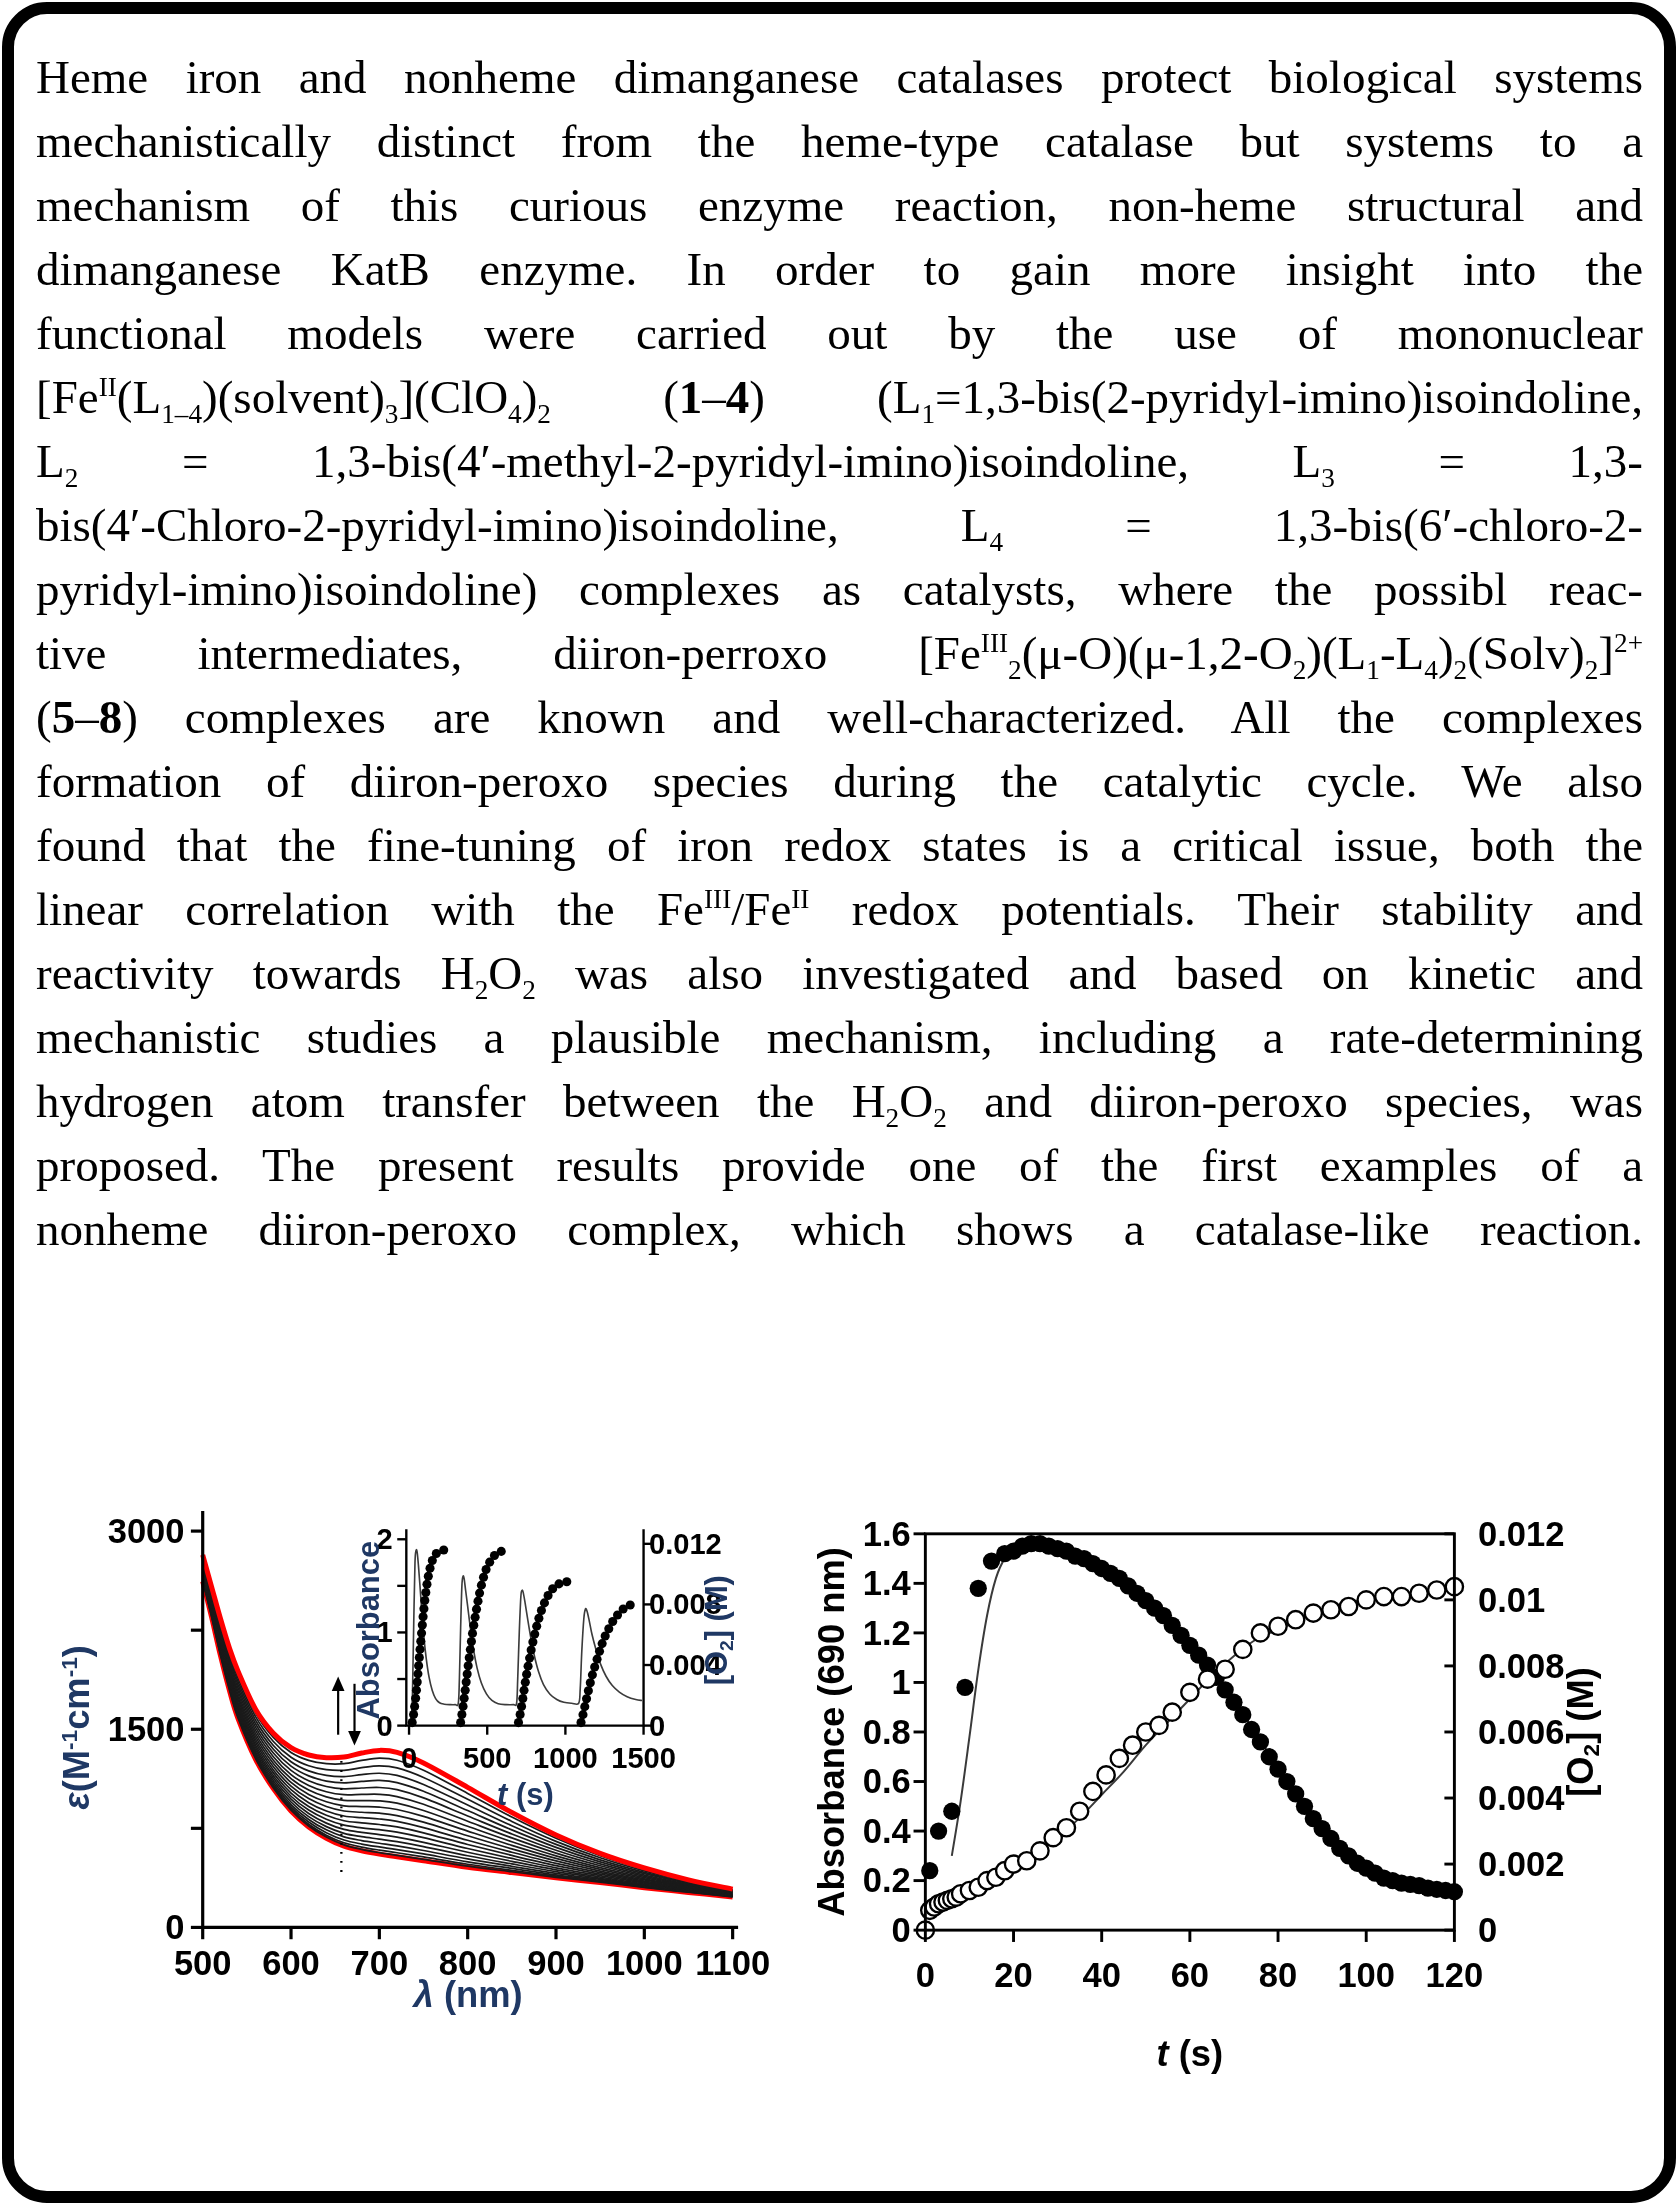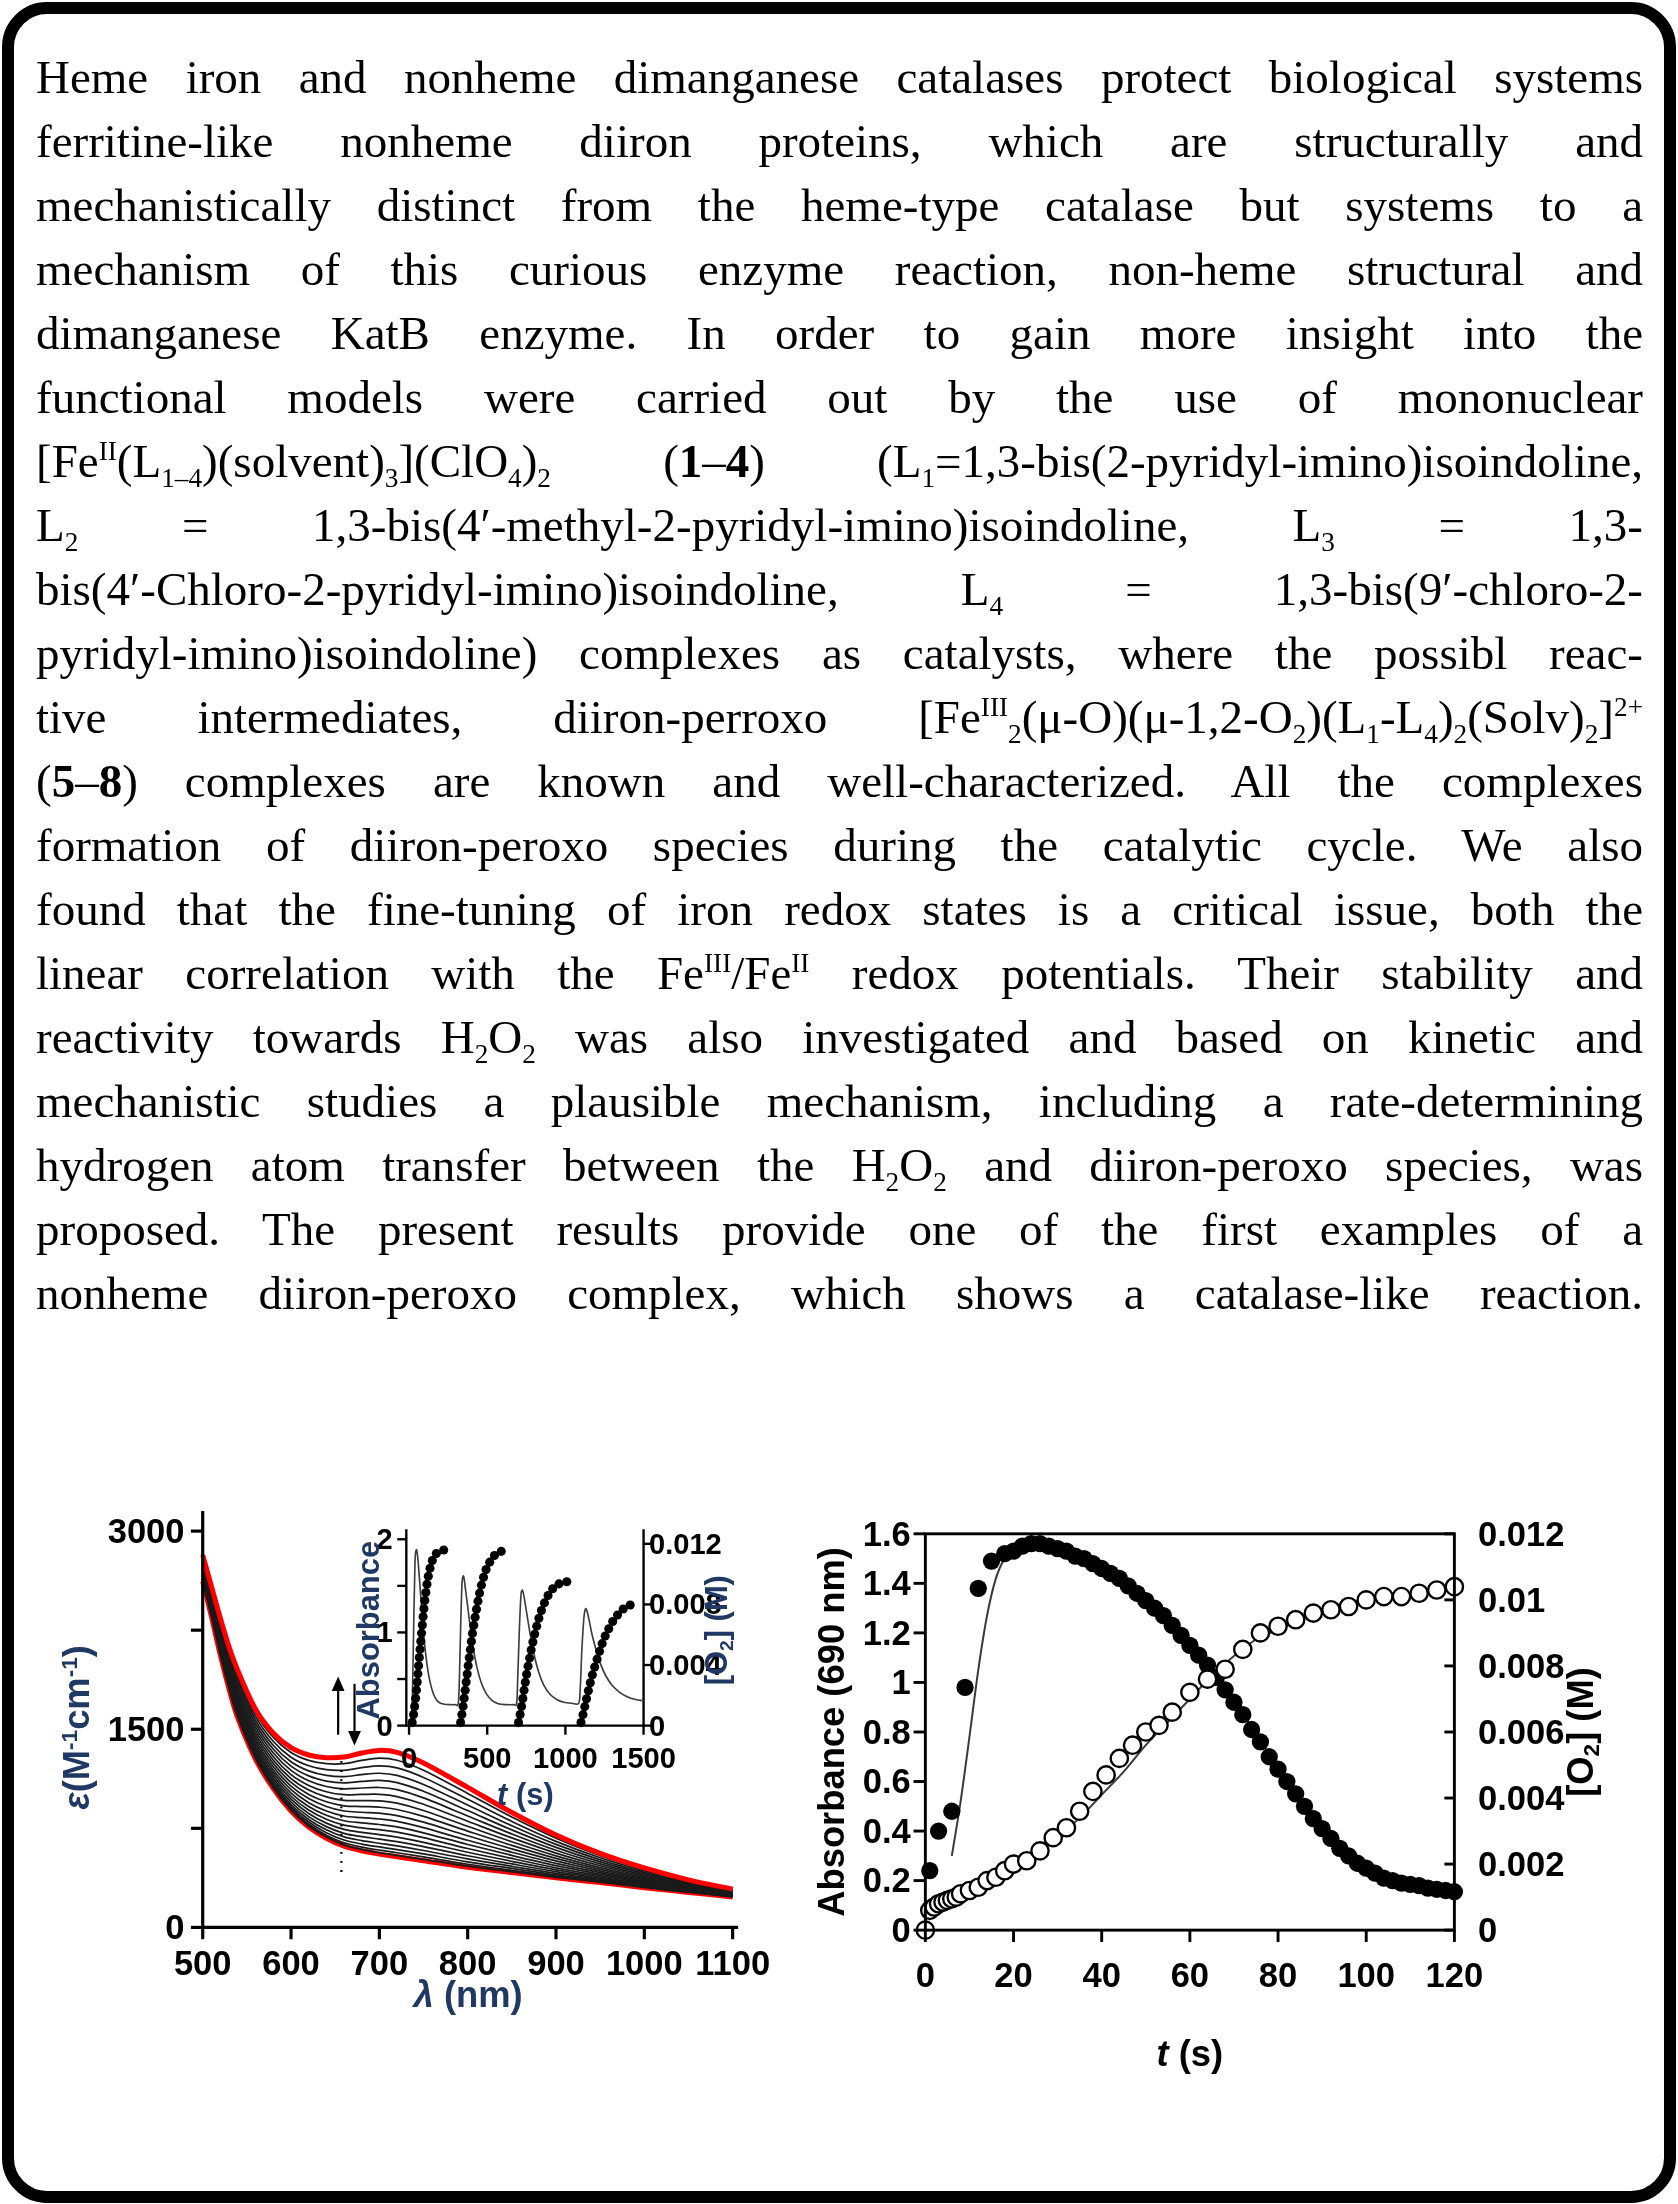--- a/index.html
+++ b/index.html
@@ -13,28 +13,27 @@
   .bd{font-weight:bold;}
   #charts-svg{position:absolute;left:0;top:0;width:1678px;height:2205px;}
   #doi{position:absolute;left:67px;top:2091px;font-size:55px;}
 </style>
 </head>
 <body>
 
 <div id="page">
   <div id="abstract">
       <div class="line"><span>Heme iron and nonheme dimanganese catalases protect biological systems</span></div>
-      <div class="line"><span>ferritine-like nonheme diiron proteins, which are structurally and</span></div>
       <div class="line"><span>mechanistically distinct from the heme-type catalase but systems to a</span></div>
       <div class="line"><span>mechanism of this curious enzyme reaction, non-heme structural and</span></div>
       <div class="line"><span>dimanganese KatB enzyme. In order to gain more insight into the</span></div>
       <div class="line"><span>functional models were carried out by the use of mononuclear</span></div>
       <div class="line"><span>[Fe</span><span class="sup">II</span><span>(L</span><span class="sub">1–4</span><span>)(solvent)</span><span class="sub">3</span><span>](ClO</span><span class="sub">4</span><span>)</span><span class="sub">2</span><span> (</span><span class="bd">1</span><span>–</span><span class="bd">4</span><span>) (L</span><span class="sub">1</span><span>=1,3-bis(2-pyridyl-imino)isoindoline,</span></div>
       <div class="line"><span>L</span><span class="sub">2</span><span> = 1,3-bis(4′-methyl-2-pyridyl-imino)isoindoline, L</span><span class="sub">3</span><span> = 1,3-</span></div>
-      <div class="line"><span>bis(4′-Chloro-2-pyridyl-imino)isoindoline, L</span><span class="sub">4</span><span> = 1,3-bis(9′-chloro-2-</span></div>
+      <div class="line"><span>bis(4′-Chloro-2-pyridyl-imino)isoindoline, L</span><span class="sub">4</span><span> = 1,3-bis(6′-chloro-2-</span></div>
       <div class="line"><span>pyridyl-imino)isoindoline) complexes as catalysts, where the possibl reac-</span></div>
       <div class="line"><span>tive intermediates, diiron-perroxo [Fe</span><span class="sup">III</span><span class="sub">2</span><span>(μ-O)(μ-1,2-O</span><span class="sub">2</span><span>)(L</span><span class="sub">1</span><span>-L</span><span class="sub">4</span><span>)</span><span class="sub">2</span><span>(Solv)</span><span class="sub">2</span><span>]</span><span class="sup">2+</span></div>
       <div class="line"><span>(</span><span class="bd">5</span><span>–</span><span class="bd">8</span><span>) complexes are known and well-characterized. All the complexes</span></div>
       <div class="line"><span>formation of diiron-peroxo species during the catalytic cycle. We also</span></div>
       <div class="line"><span>found that the fine-tuning of iron redox states is a critical issue, both the</span></div>
       <div class="line"><span>linear correlation with the Fe</span><span class="sup">III</span><span>/Fe</span><span class="sup">II</span><span> redox potentials. Their stability and</span></div>
       <div class="line"><span>reactivity towards H</span><span class="sub">2</span><span>O</span><span class="sub">2</span><span> was also investigated and based on kinetic and</span></div>
       <div class="line"><span>mechanistic studies a plausible mechanism, including a rate-determining</span></div>
       <div class="line"><span>hydrogen atom transfer between the H</span><span class="sub">2</span><span>O</span><span class="sub">2</span><span> and diiron-peroxo species, was</span></div>
       <div class="line"><span>proposed. The present results provide one of the first examples of a</span></div>

